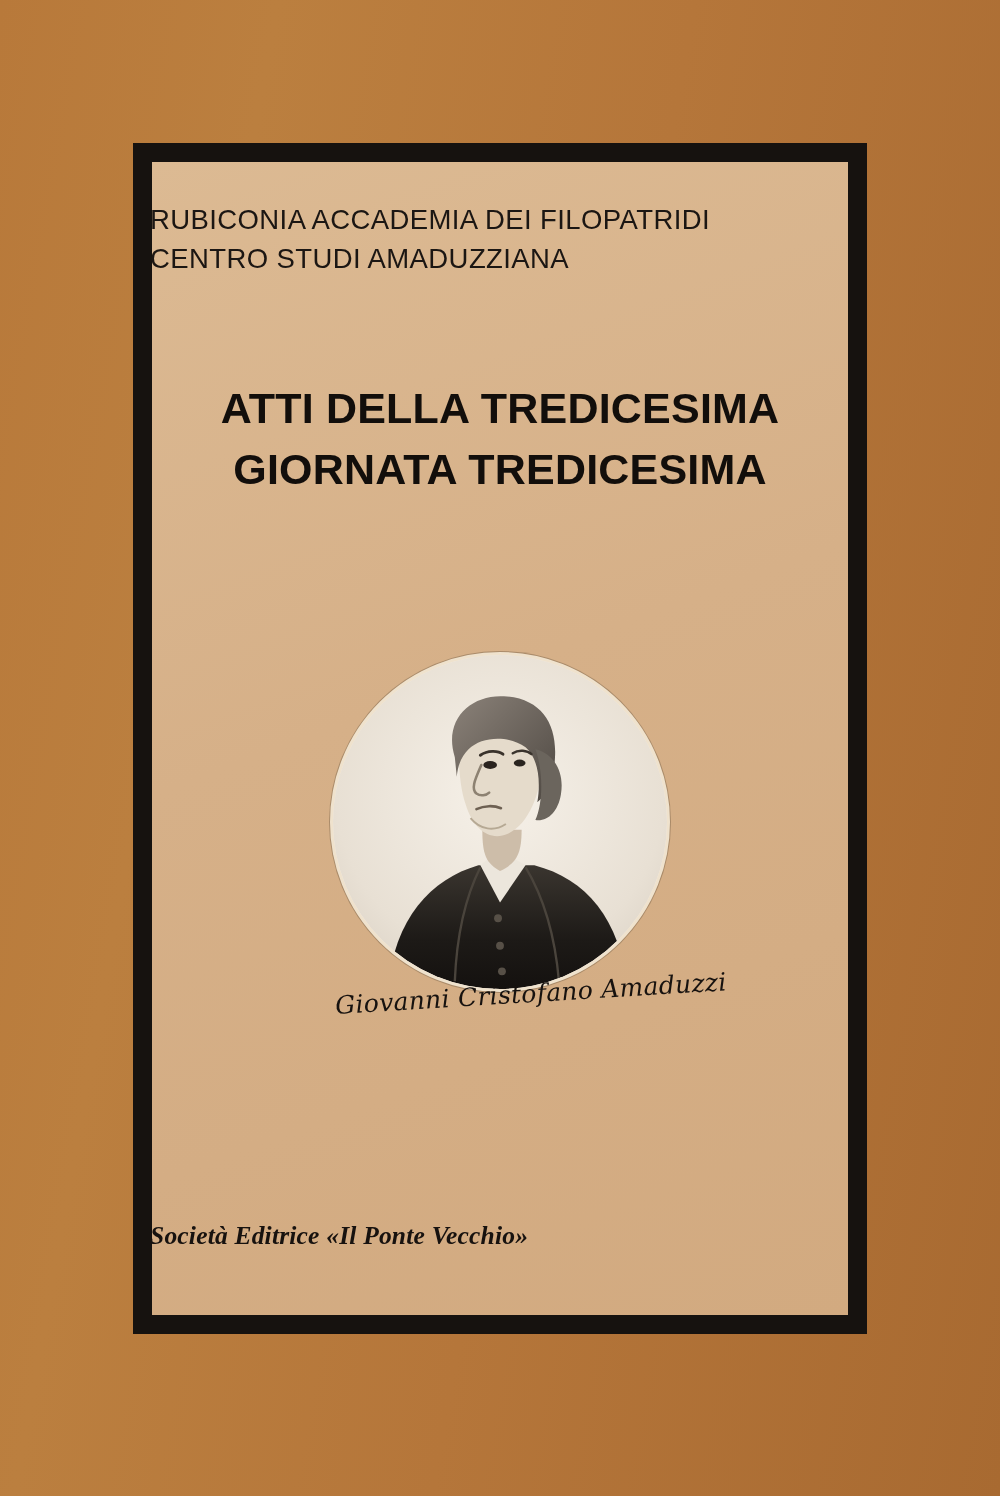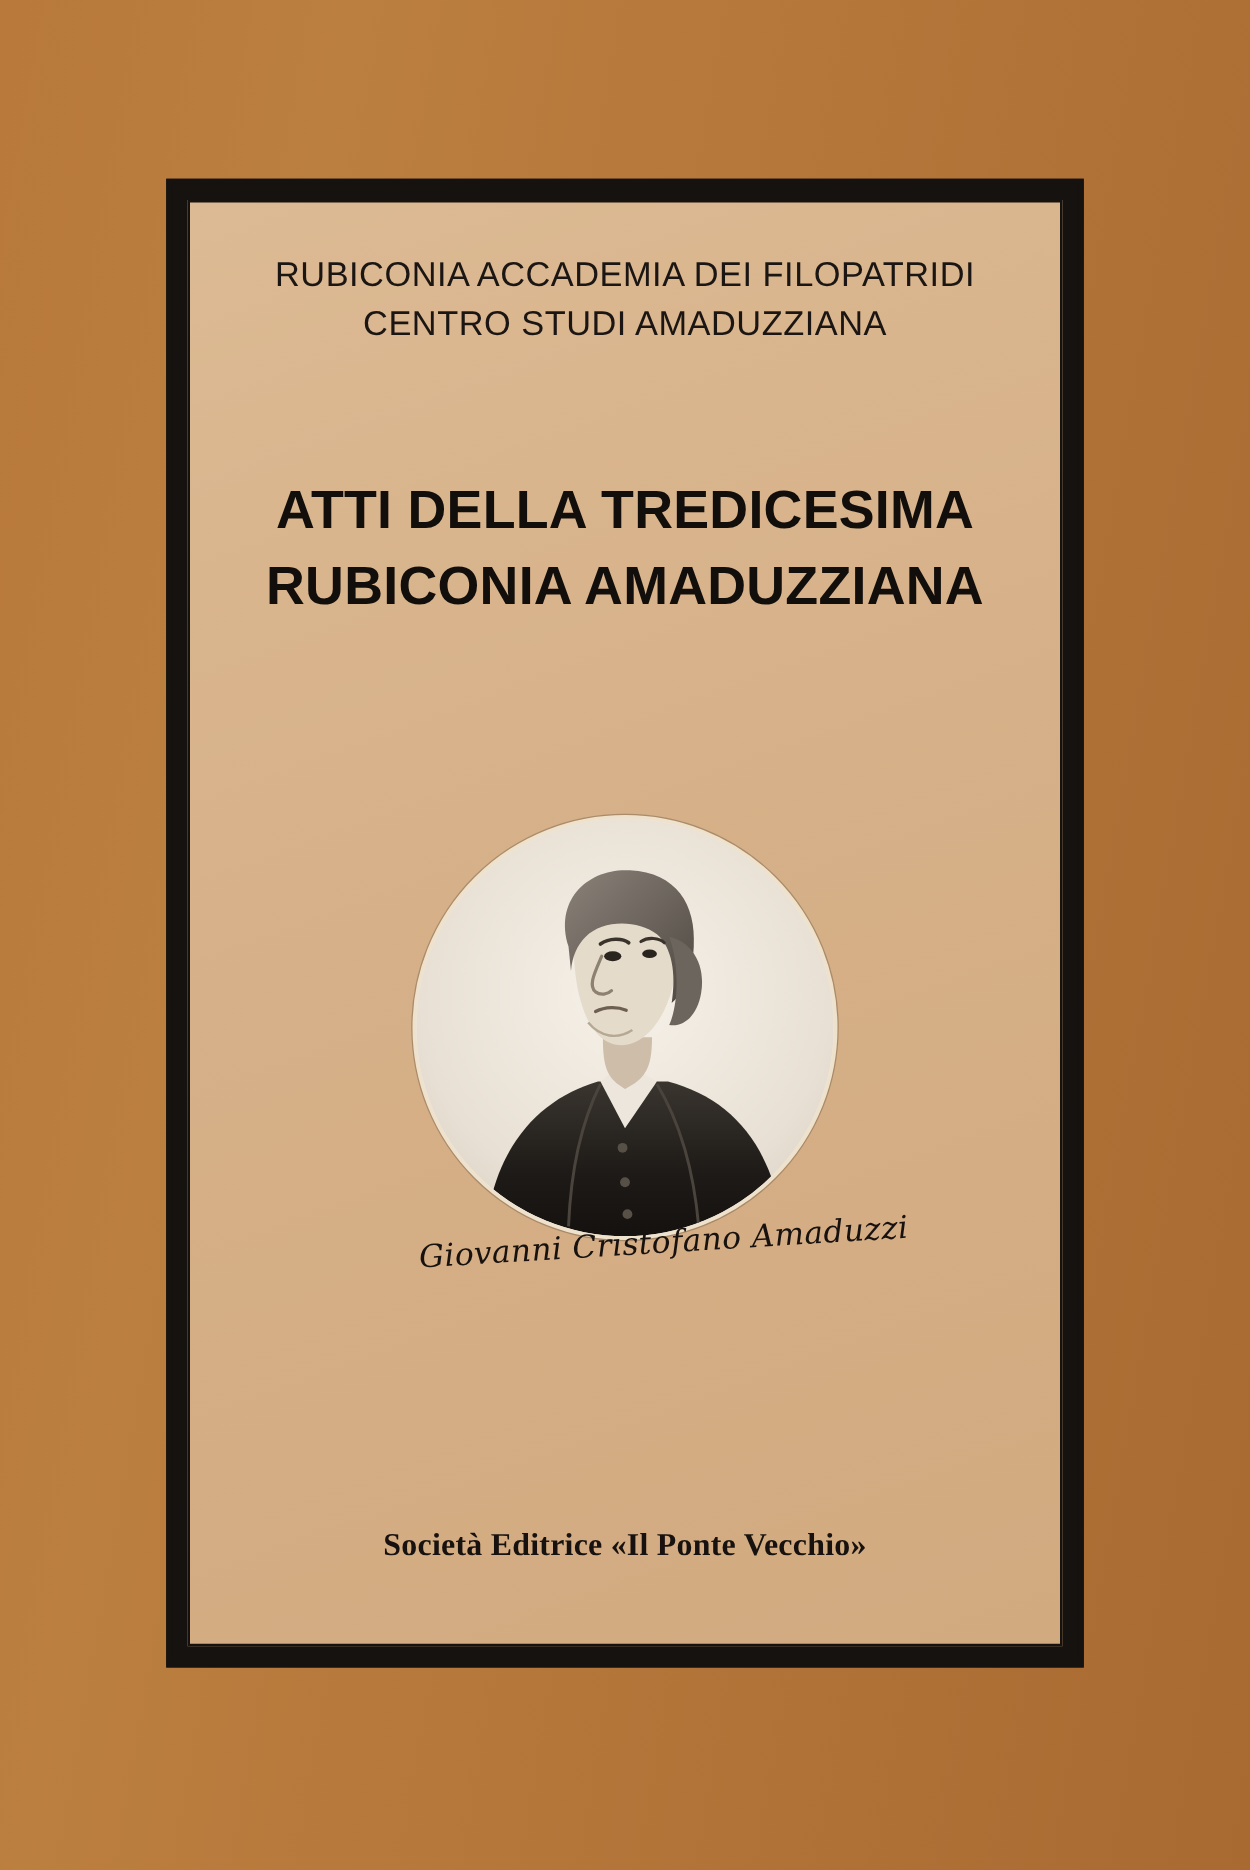--- a/index.html
+++ b/index.html
@@ -51,21 +51,21 @@
     border: 2px solid #16120f;
     box-sizing: border-box;
     pointer-events: none;
   }
 
   .academy {
     position: absolute;
     left: 0;
     right: 0;
     top: 40px;
-    text-align: center;
+    text-align: left;
     color: #1b1613;
     font-size: 27.5px;
     letter-spacing: 0.4px;
     line-height: 1.42;
     font-weight: 400;
   }
   .academy div {
     white-space: nowrap;
   }
 
@@ -123,23 +123,23 @@
     color: #17120f;
     white-space: nowrap;
     letter-spacing: 0.3px;
   }
 
   .publisher {
     position: absolute;
     left: 0;
     right: 0;
     bottom: 66px;
-    text-align: center;
     font-family: "Liberation Serif", serif;
     font-weight: bold;
+    font-style: italic;
     font-size: 25.5px;
     color: #17120f;
     letter-spacing: 0.2px;
     margin-top: 40px;
   }
 </style>
 </head>
 <body>
 
 <div class="cover">
@@ -148,21 +148,21 @@
     <div class="panel">
       <div class="panel-inner-border"></div>
 
       <div class="academy">
         <div>RUBICONIA ACCADEMIA DEI FILOPATRIDI</div>
         <div>CENTRO STUDI AMADUZZIANA</div>
       </div>
 
       <div class="title">
         <div>ATTI DELLA TREDICESIMA</div>
-        <div>RUBICONIA AMADUZZIANA</div>
+        <div>GIORNATA TREDICESIMA</div>
       </div>
 
       <div class="portrait-wrap">
         <div class="medallion">
           <svg class="portrait-svg" viewBox="0 0 340 340">
             <defs>
               <radialGradient id="bgGrad" cx="50%" cy="42%" r="70%">
                 <stop offset="0%" stop-color="#f6f1e9"></stop>
                 <stop offset="70%" stop-color="#e8e0d4"></stop>
                 <stop offset="100%" stop-color="#d8cfc2"></stop>

